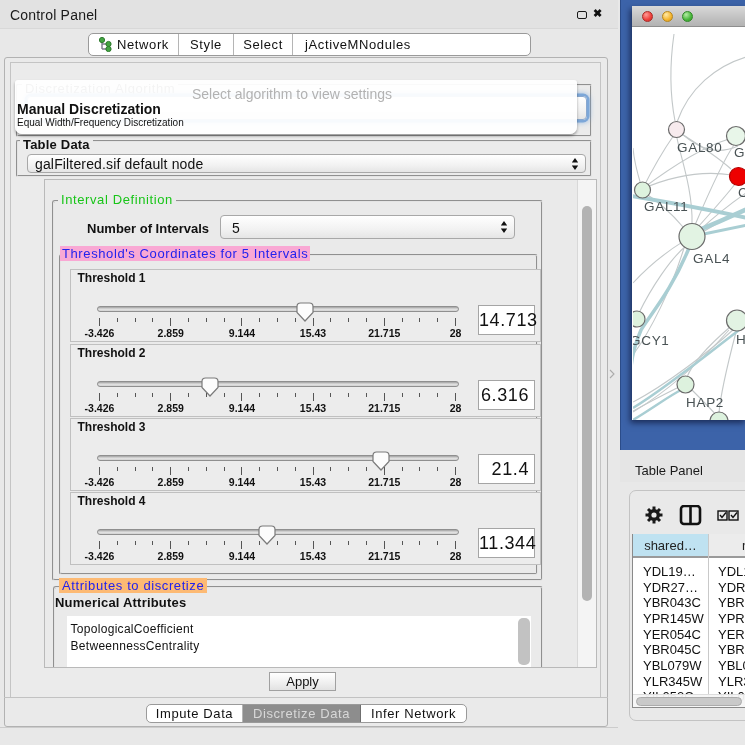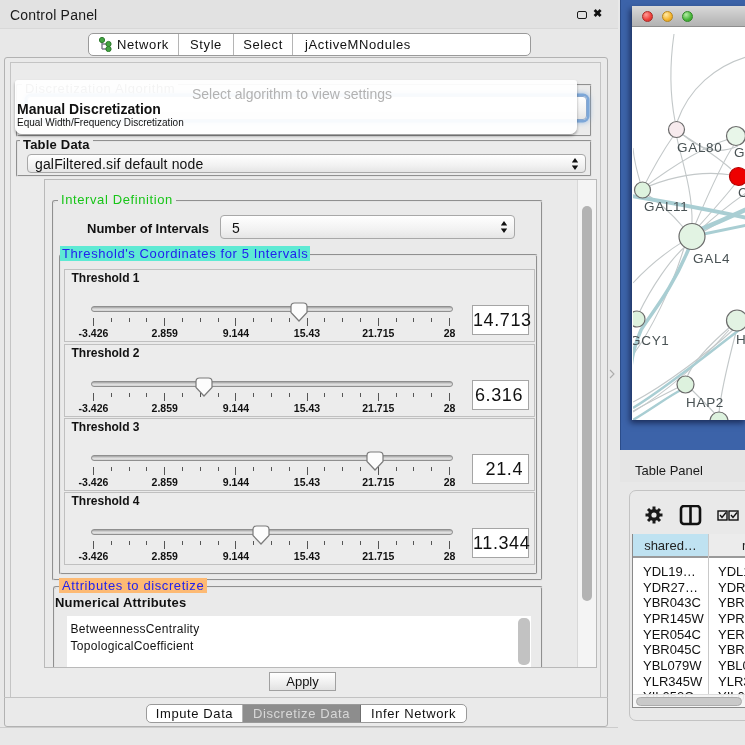--- a/index.html
+++ b/index.html
@@ -30,21 +30,21 @@
   
   .combo { position:absolute; height:19px; background:linear-gradient(#ffffff,#f2f2f2 60%,#e5e5e5); border:1px solid #a8a8a8; border-radius:4px; font-size:14px; color:#111; letter-spacing:0.15px; }
   .combo .ctext { position:absolute; left:7px; top:1px; }
   .combo .arrows { position:absolute; right:6px; top:50%; transform:translateY(-50%); width:8px; height:13px; }
 
   
   #scrollpanel { left:44px; top:179px; width:553px; height:489px; border:1px solid #b9b9b9; background:#eaeaea; overflow:hidden; }
   #vsb { position:absolute; left:532px; top:0; width:19px; height:487px; background:#f4f4f4; border-left:1px solid #d8d8d8; }
   #vsb .thumb { position:absolute; left:4px; top:26px; width:10px; height:395px; background:#b3b3b3; border-radius:6px; }
 
-  .thr { position:absolute; left:19px; width:471px; height:72.5px; border:1px solid #c0c0c0; background:#ececec; }
+  .thr { position:absolute; left:25px; width:471px; height:72.5px; border:1px solid #c0c0c0; background:#ececec; }
   .thr .tl { position:absolute; left:6.5px; top:1px; font-size:12px; font-weight:bold; color:#111; }
   .track { position:absolute; left:26px; top:36px; width:362px; height:6px; border-radius:3px; background:linear-gradient(#a0a0a0,#e2e2e2 55%,#d2d2d2); border:1px solid #8f8f8f; }
   .minor { position:absolute; left:28px; top:48px; width:358px; height:4px;
            background:repeating-linear-gradient(to right, #555555 0 1px, transparent 1px 17.8px); }
   .major { position:absolute; left:28px; top:48px; width:358px; height:8px;
            background:repeating-linear-gradient(to right, #555555 0 1px, transparent 1px 71.2px); }
   .scale { position:absolute; top:57px; left:0; width:100%; height:12px; font-size:10.5px; font-weight:bold; color:#111; }
   .scale span { position:absolute; transform:translateX(-50%); }
   .vfield { position:absolute; left:407px; top:35px; width:57px; height:30px; background:#fff; border:1px solid #a5a5a5; font-size:18px; letter-spacing:0.6px; color:#111; text-align:right; line-height:28px; padding-right:5px; }
   .thumbw { position:absolute; top:32px; width:18px; height:20px; }
@@ -125,21 +125,21 @@
   </div>
   <span class="abs bold" style="left:42px; top:41px; font-size:13px; color:#111;">Number of Intervals</span>
   <div class="combo" style="left:175px; top:35px; width:295px; height:24px; line-height:22px;">
     <span class="ctext" style="left:11px;">5</span>
       <svg class="arrows" viewBox="0 0 8 13">
         <path d="M4,0.5 L7.2,5 L0.8,5 Z M4,12.5 L7.2,8 L0.8,8 Z" fill="#111"></path>
       </svg>
   </div>
 
   <div class="groupbox" style="left:14px; top:74px; width:479px; height:321px; border-radius:3px;">
-    <span class="grouptitle" style="color:#2222ee; background:#5eead4; left:-1px; padding:0 2px;">Threshold's Coordinates for 5 Intervals</span>
+    <span class="grouptitle" style="color:#2222ee; background:#f9a8d4; left:-1px; padding:0 2px;">Threshold's Coordinates for 5 Intervals</span>
   </div>
 
   <div class="thr" style="top:89px;">
       <span class="tl">Threshold 1</span>
     <div class="track"></div>
       <div class="minor"></div>
       <div class="major"></div>
     <div class="thumbw" style="left:225px;"><svg width="18" height="20" viewBox="0 0 18 20">
           <path d="M1,10.5 L1,4.6 Q1,1 4.6,1 L13.4,1 Q17,1 17,4.6 L17,10.5 L9,19 Z" fill="#fcfcfc" stroke="#7a7a7a" stroke-width="1.2"></path>
         </svg></div>
@@ -206,22 +206,22 @@
         <span style="left:384.5px;">28</span>
       </div>
     <div class="vfield">11.344</div>
   </div>
 
   <div class="groupbox" style="left:8px; top:406px; width:490px; height:100px; border-radius:3px;">
     <span class="grouptitle" style="color:#2222ee; background:#fdba74; left:4px;">Attributes to discretize</span>
   </div>
   <span class="abs bold" style="left:10px; top:415px; font-size:13px; color:#111; letter-spacing:0.2px;">Numerical Attributes</span>
   <div id="attrlist" style="left:21.5px; top:436px; width:464px; height:52px;">
+    <div>TopologicalCoefficient</div>
     <div>BetweennessCentrality</div>
-    <div>TopologicalCoefficient</div>
     <div class="lsb"></div>
   </div>
 
   <div id="vsb">
       <div class="thumb"></div>
     </div>
 </div>
 
 <div id="applybtn" class="abs">Apply</div>
 

